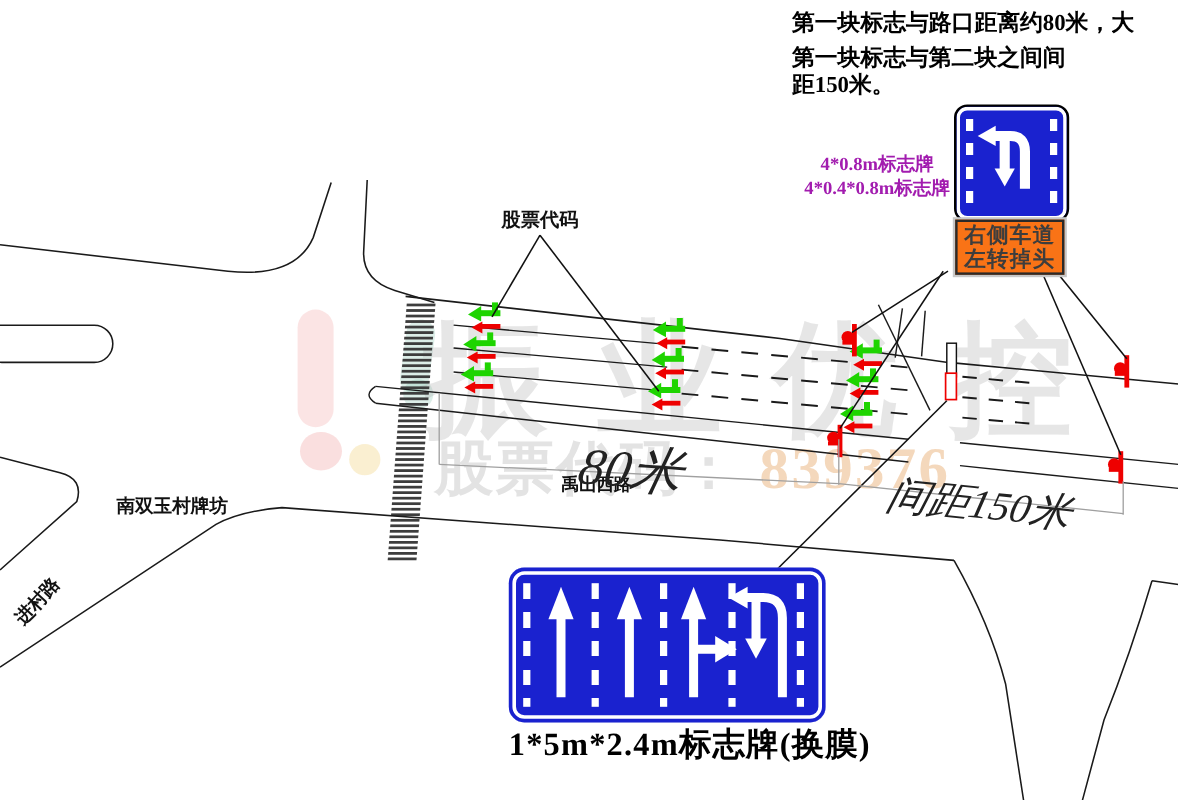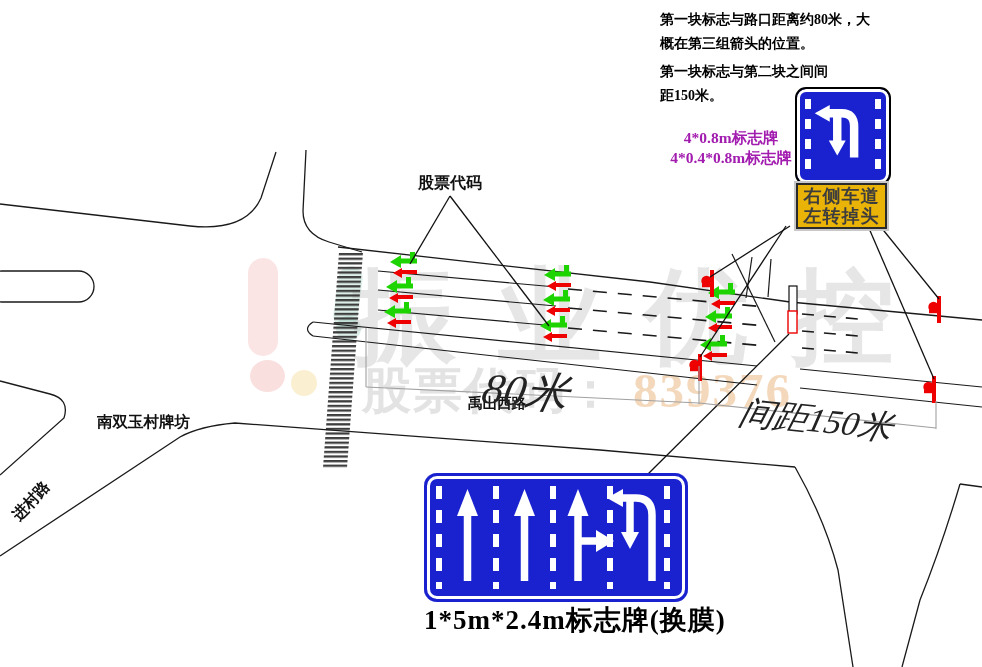--- a/index.html
+++ b/index.html
@@ -1,30 +1,30 @@
 <!DOCTYPE html>
 <html><head>
 <meta charset="utf-8">
 <style>
   html,body{margin:0;padding:0;background:#fff;}
   #canvas{position:relative;width:982px;height:667px;background:#fff;overflow:hidden;
           font-family:"Liberation Serif",serif;}
   #plan-svg{position:absolute;left:0;top:0;}
   .abs{position:absolute;}
-  .note{font-size:14px;line-height:23.5px;font-weight:600;color:#000;white-space:nowrap;}
+  .note{font-size:19px;line-height:23.5px;font-weight:600;color:#000;white-space:nowrap;}
   .spec{font-size:15.5px;line-height:19.5px;font-weight:600;color:#a21caf;text-align:center;white-space:nowrap;}
   .lbl{font-size:15.5px;font-weight:600;color:#111;white-space:nowrap;}
   .dim{font-style:italic;font-weight:400;color:#222;white-space:nowrap;transform-origin:left top;}
   
   .sign-sm{width:92px;height:94px;background:#1a22cf;border:2px solid #000;border-radius:11px;
            box-shadow:inset 0 0 0 3px #fff;}
   .dashcol{position:absolute;top:10px;width:6px;height:74px;
            background:repeating-linear-gradient(180deg,#fff 0 10px,rgba(0,0,0,0) 10px 20px);}
   
-  .capbox{width:87px;height:41px;background:#eab308;border:2px solid #2a2a2a;
+  .capbox{width:87px;height:41px;background:#f97316;border:2px solid #2a2a2a;
           box-shadow:0 0 0 2px #c8c8c8;text-align:center;font-size:18px;line-height:20px;
           letter-spacing:1px;color:#3d3d3d;font-weight:600;padding-top:1px;}
   
   .sign-lg{width:264px;height:129px;background:#1a22cf;border-radius:13px;
            box-shadow:inset 0 0 0 3px #1a22cf, inset 0 0 0 6px #fff;}
   .dashcol-lg{position:absolute;top:13px;width:6px;height:103px;
            background:repeating-linear-gradient(180deg,#fff 0 13px,rgba(0,0,0,0) 13px 24px);}
   .caption-lg{font-size:27px;font-weight:600;color:#000;text-align:center;letter-spacing:1px;white-space:nowrap;}
   
   .wm{pointer-events:none;}
@@ -181,21 +181,20 @@
     <g stroke="#a0a0a0" stroke-width="1.1" fill="none">
       <line x1="366" y1="328" x2="366" y2="387"></line>
       <line x1="699" y1="366" x2="699" y2="404"></line>
       <line x1="936" y1="401" x2="936" y2="429"></line>
       <polyline points="366,387 699,403 936,428"></polyline>
     </g>
   </svg>
 
   <div class="abs note" style="left:660px;top:8px;">
     <div>第一块标志与路口距离约80米，大</div>
-    <div>概在第三组箭头的位置。</div>
     <div style="margin-top:5px;">第一块标志与第二块之间间</div>
     <div>距150米。</div>
   </div>
 
   <div class="abs spec" style="left:645px;top:128px;width:172px;">
     <div>4*0.8m标志牌</div>
     <div>4*0.4*0.8m标志牌</div>
   </div>
 
   <div class="abs lbl" style="left:418px;top:173px;font-size:16px;">股票代码</div>

